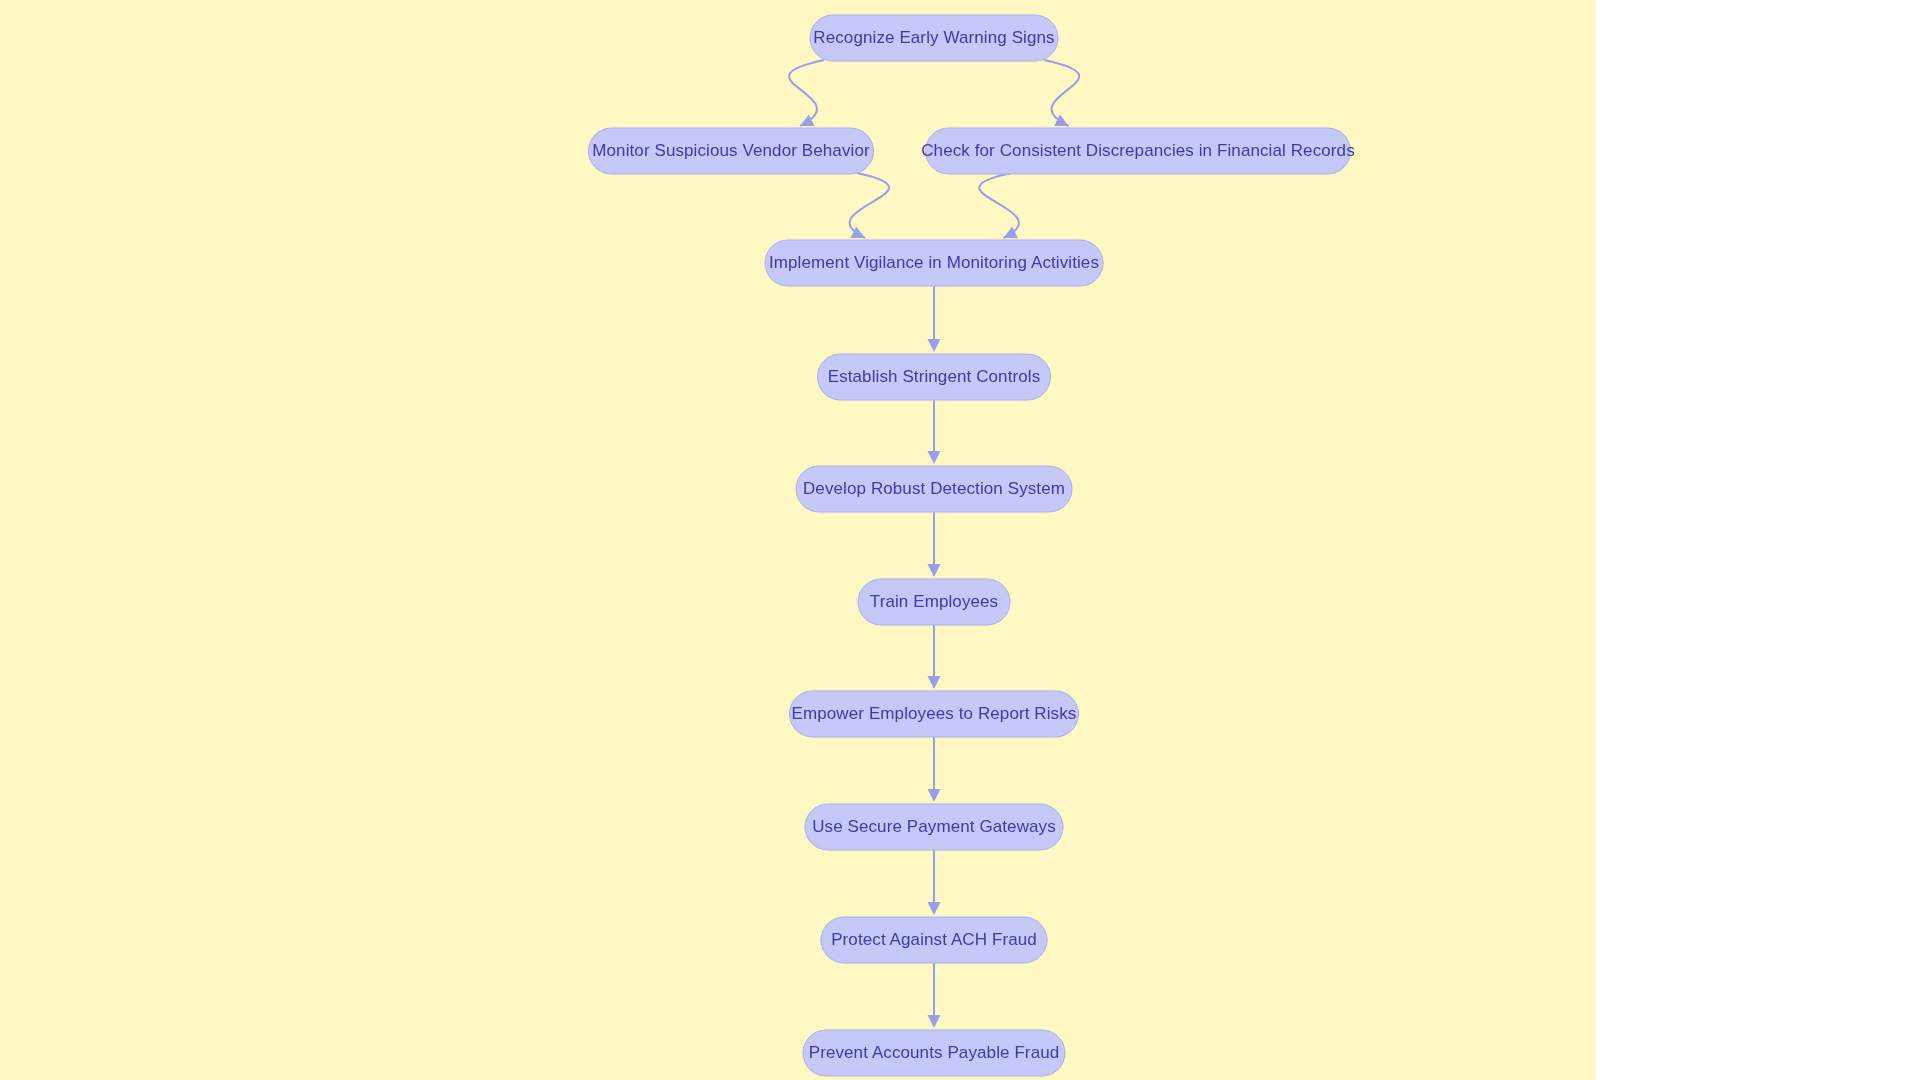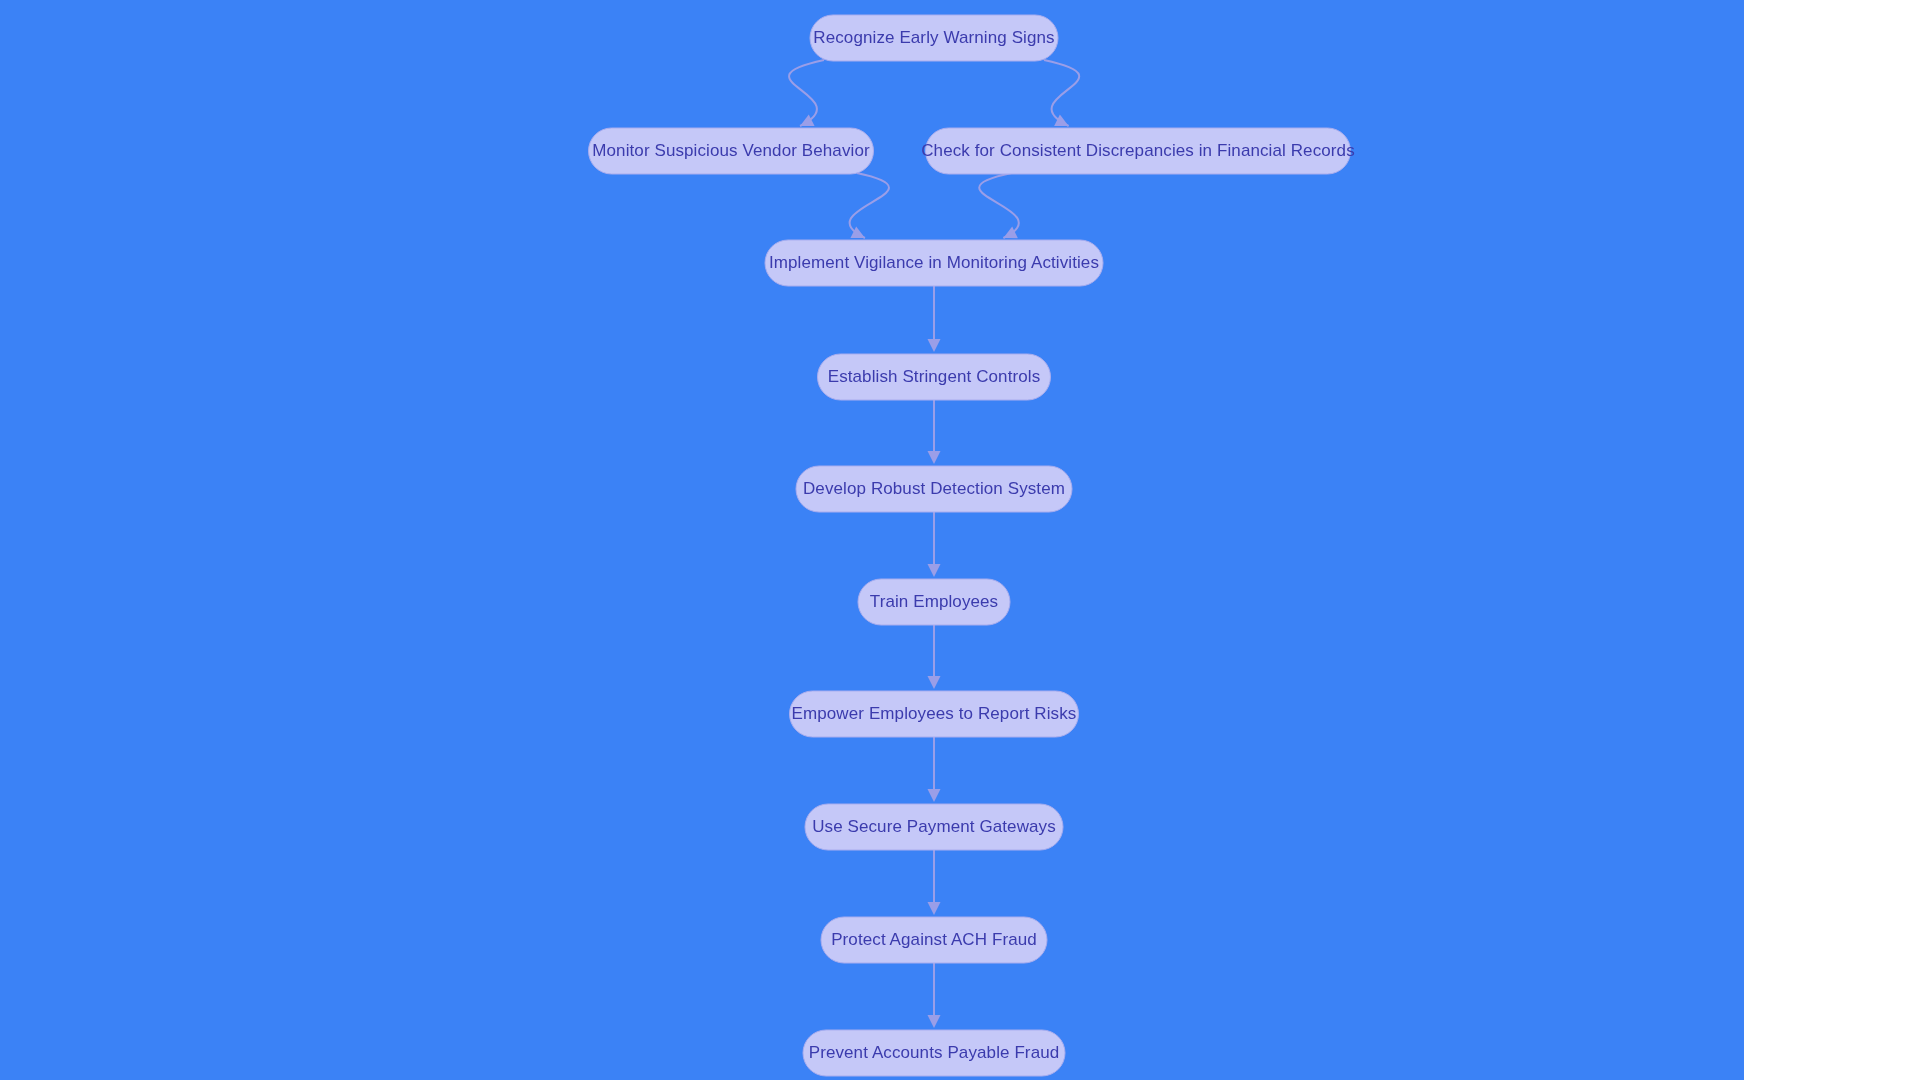--- a/index.html
+++ b/index.html
@@ -8,23 +8,23 @@
     background: #ffffff;
   }
   body {
     width: 1920px;
     height: 1080px;
     overflow: hidden;
     font-family: "Liberation Sans", sans-serif;
   }
   #flowchart-root {
     position: relative;
-    width: 1744px;
+    width: 1596px;
     height: 1080px;
-    background: #3b82f6;
+    background: #fef9c3;
   }
   svg.flow-canvas {
     position: absolute;
     inset: 0;
     width: 1920px;
     height: 1080px;
     display: block;
   }
   .node-shape {
     fill: #c5c8f8;

